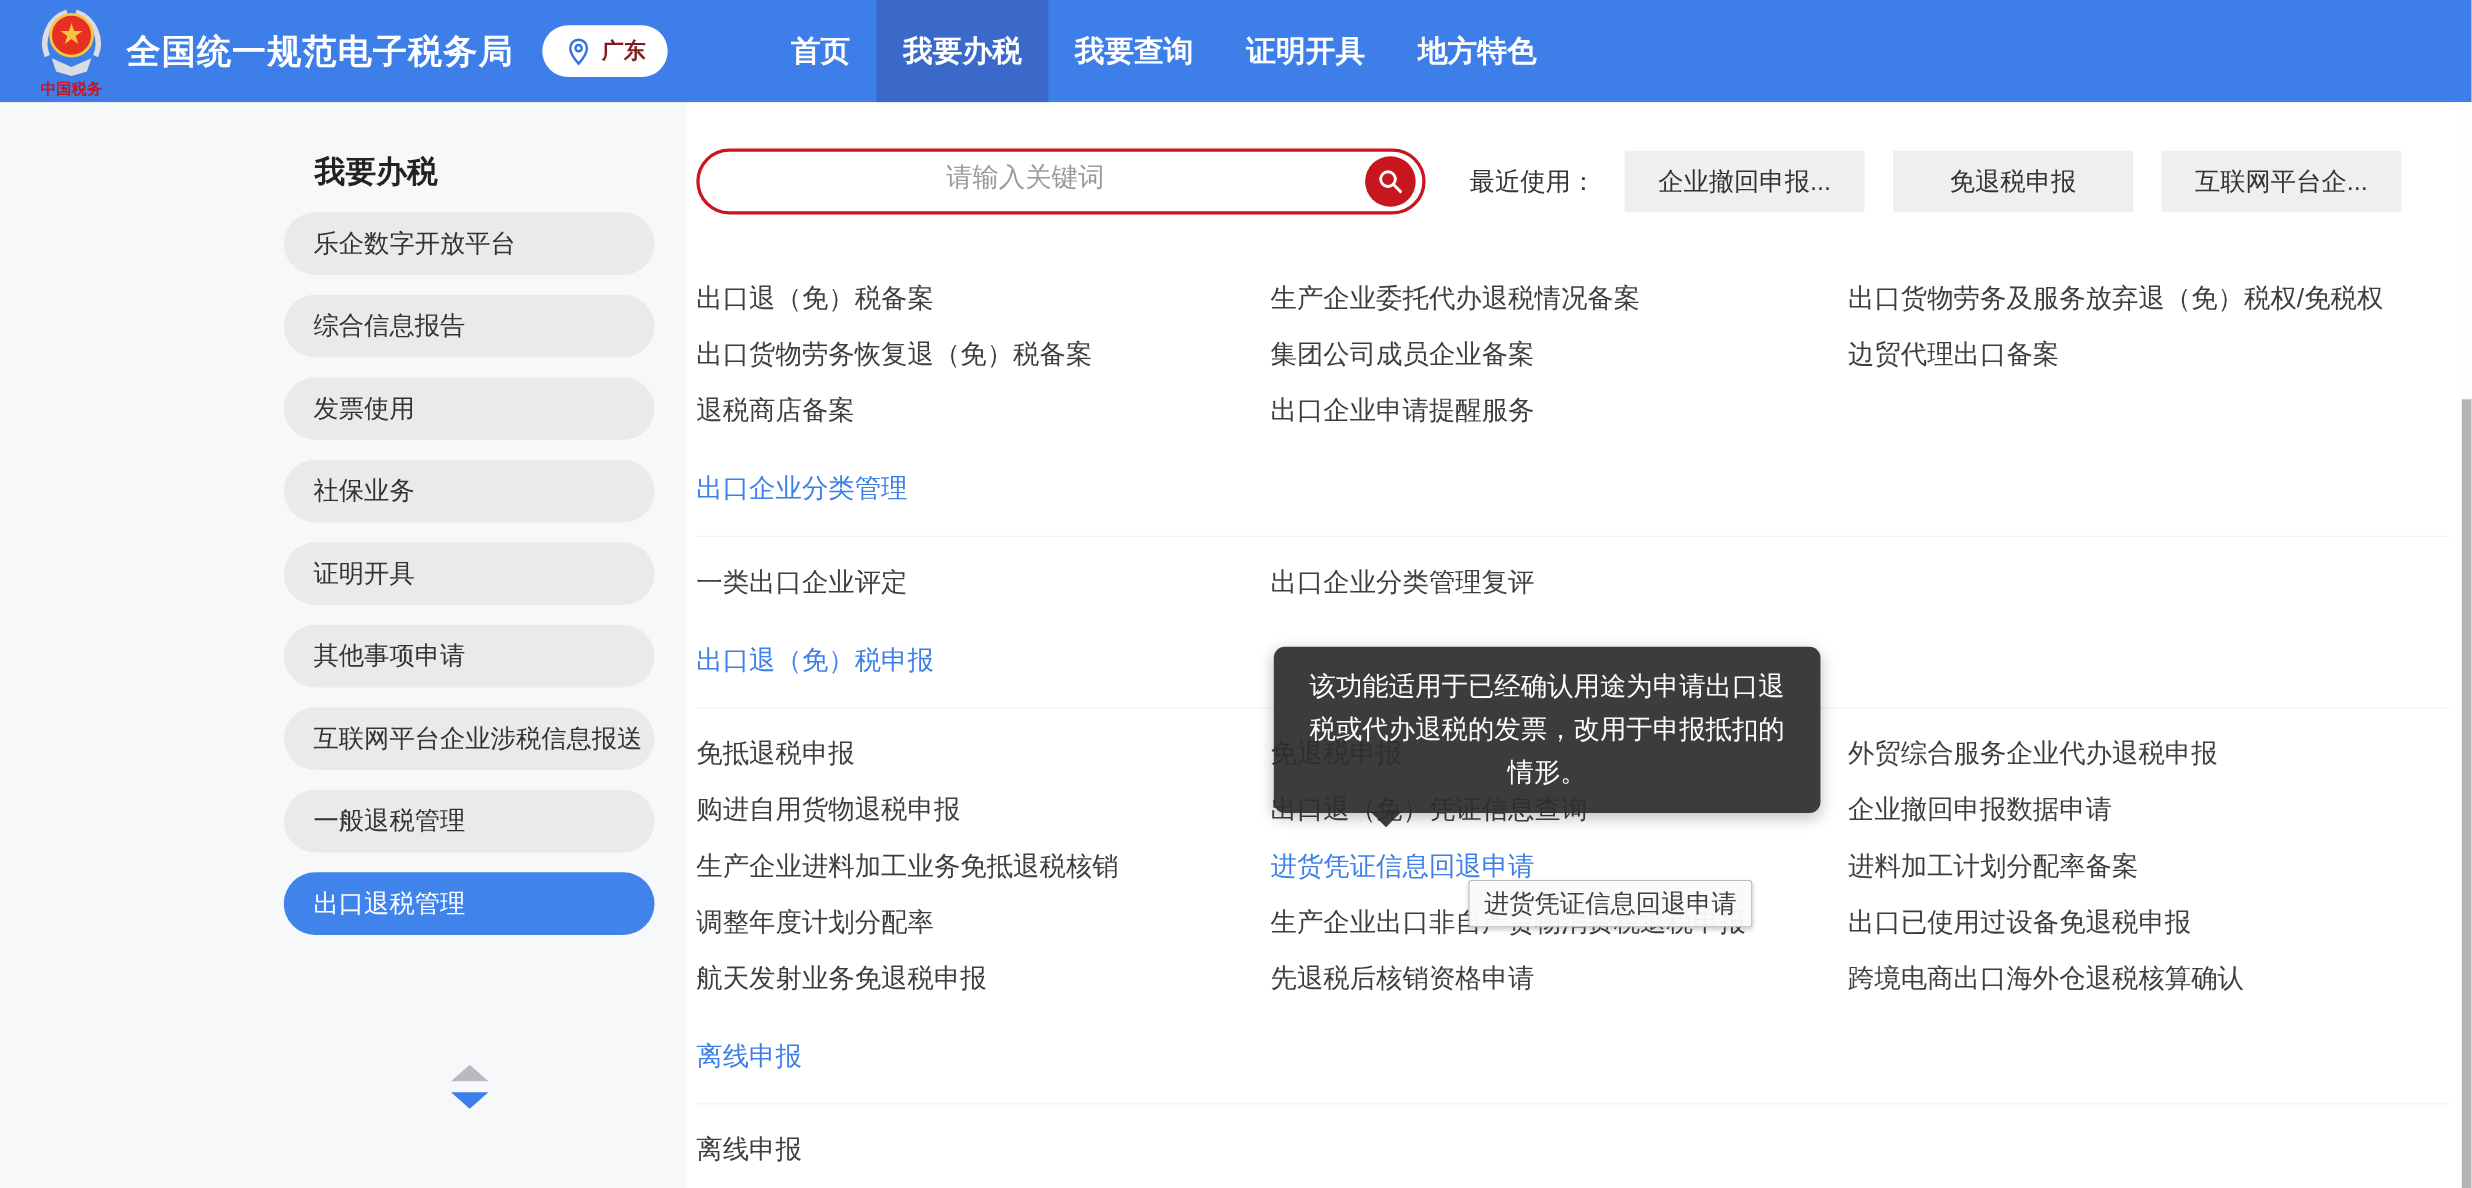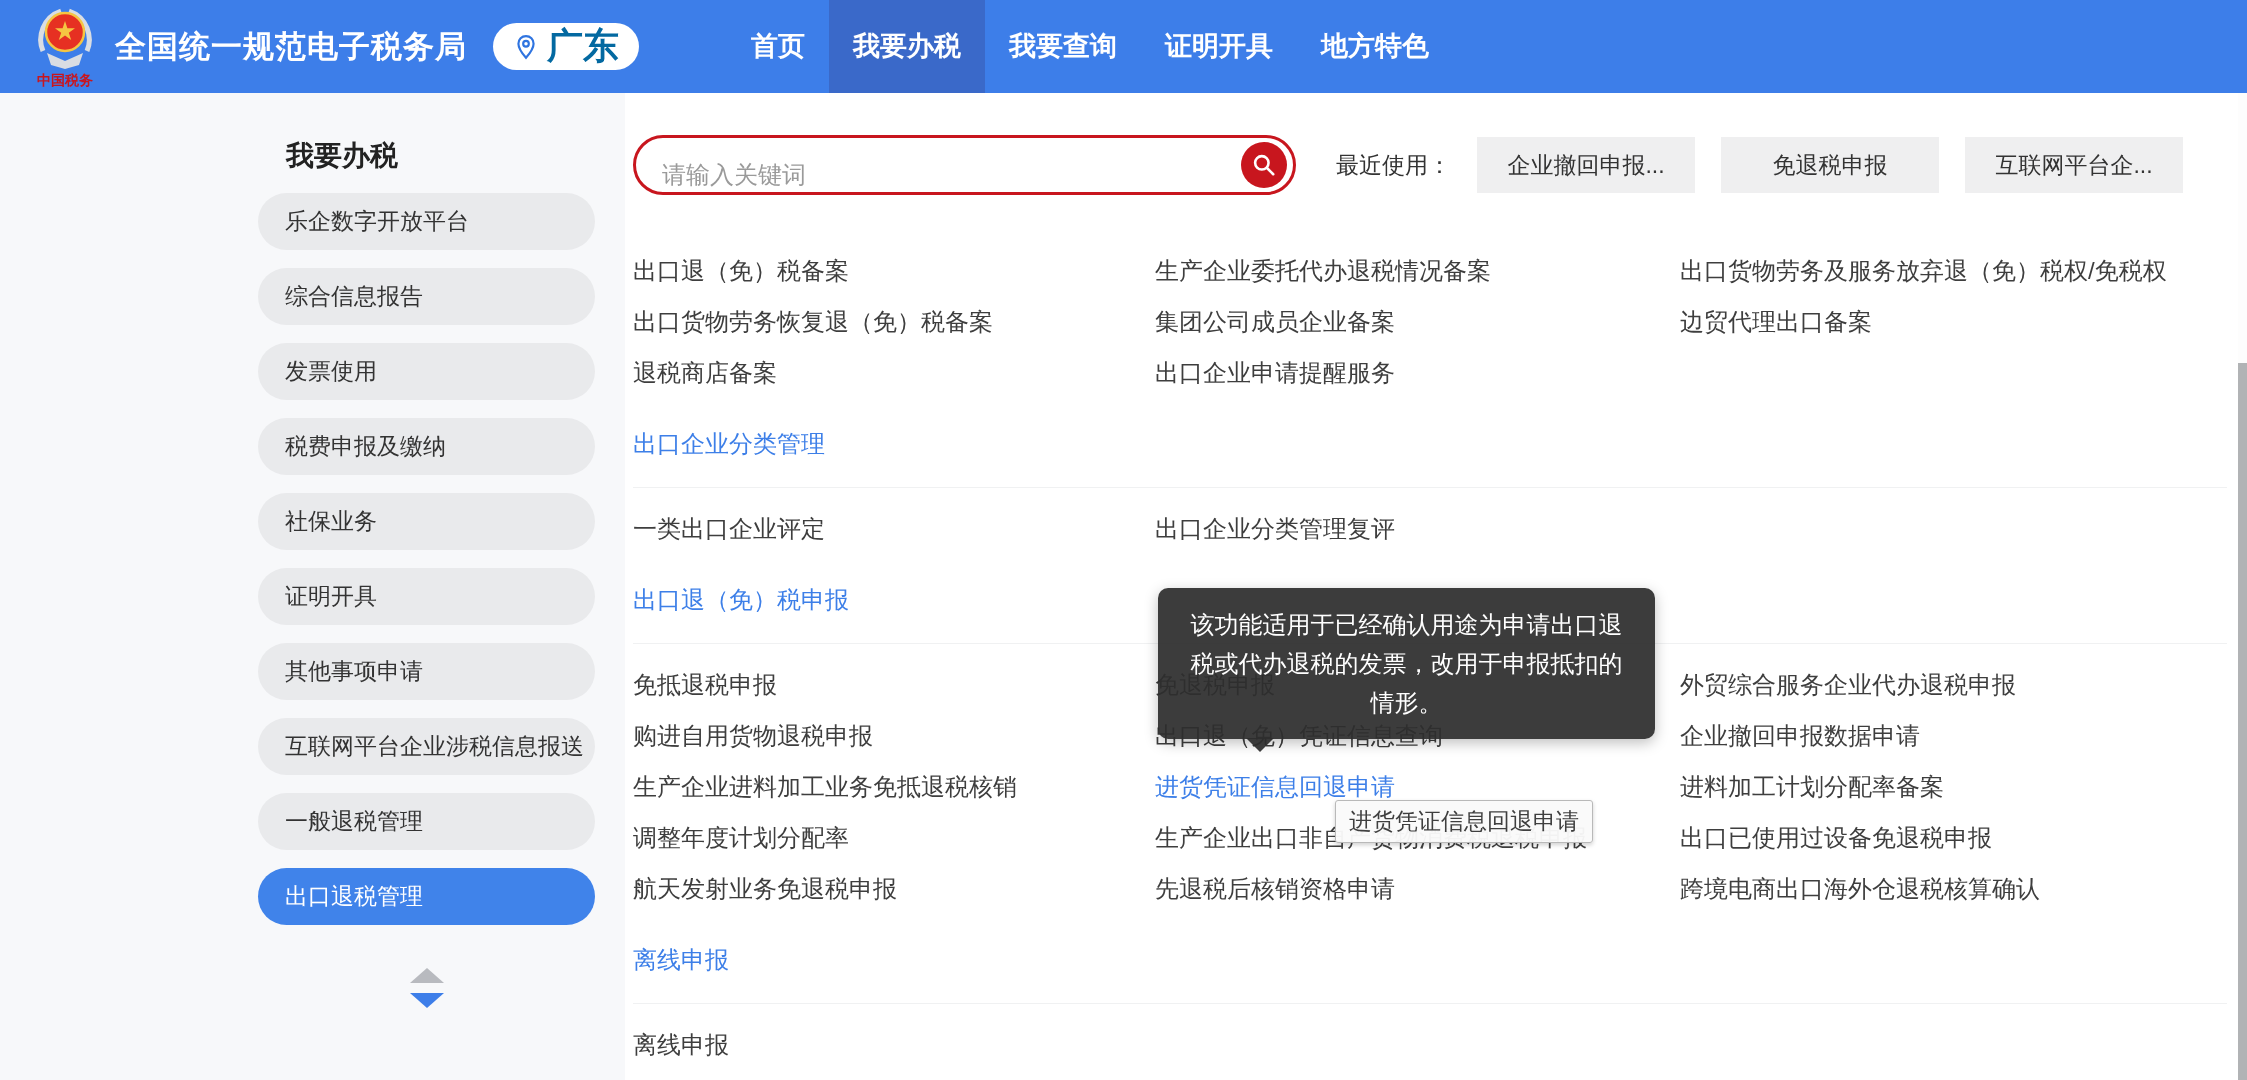--- a/index.html
+++ b/index.html
@@ -7,21 +7,21 @@
               font-family:"Liberation Sans","DejaVu Sans",sans-serif; }
   .page { position:relative; width:2247px; height:1080px; }
 
   
   .header { position:absolute; left:0; top:0; width:100%; height:93px;
             background:#3d7ee9; display:flex; align-items:center; padding-left:33px; }
   .logo { width:64px; height:84px; margin-right:18px; flex:0 0 auto; }
   .site-title { color:#fff; font-size:31px; font-weight:600; letter-spacing:1px; margin-right:26px; white-space:nowrap; }
   .region-pill { background:#fff; height:47px; border-radius:26px; display:flex; align-items:center;
                  gap:8px; padding:0 20px; cursor:pointer; }
-  .region-pill .region-label { color:#0369a1; font-size:36px; font-weight:700; }
+  .region-pill .region-label { color:#7f1d1d; font-size:20px; font-weight:700; }
   .nav { display:flex; height:93px; margin-left:88px;font-weight:bold; }
   .nav-item { height:93px; line-height:93px; padding:0 24px; color:#fff; font-size:27px; cursor:pointer; white-space:nowrap; }
   .nav-item.active { background:#3a69c9; }
 
   
   .sidebar { position:absolute; left:0; top:93px; width:625px; bottom:0; background:#f7f8fa; }
   .sidebar-inner { position:absolute; left:258px; top:0; width:337px; }
   .sidebar-title { font-size:28px; font-weight:700; color:#222; margin-top:44px; margin-left:28px; }
   .side-item { width:337px; height:57px; border-radius:29px; background:#e9eaec; color:#333;
                font-size:23px; display:flex; align-items:center; padding-left:27px;
@@ -32,22 +32,22 @@
   .tri-up { width:0; height:0; border-left:17px solid transparent; border-right:17px solid transparent;
             border-bottom:15px solid #b8babf; cursor:pointer; }
   .tri-down { width:0; height:0; border-left:17px solid transparent; border-right:17px solid transparent;
               border-top:15px solid #3d7ee9; cursor:pointer; }
 
   
   .main { position:absolute; left:625px; top:93px; right:0; bottom:0; background:#fff; padding-left:8px; }
   .topbar { display:flex; align-items:center; margin-top:42px; }
   .search-box { position:relative; width:663px; height:60px; border:3px solid #c8161e; border-radius:32px;
                 background:#fff; flex:0 0 auto; }
-  .search-input { position:absolute; left:26px; top:13px; height:48px; width:540px; border:none; outline:none;
-                  font-size:24px; color:#444; background:transparent; font-family:Liberation Sans, sans-serif; }
+  .search-input { position:absolute; left:26px; top:1px; height:48px; width:540px; border:none; outline:none;
+                  font-size:24px; color:#444; background:transparent; font-family:Liberation Mono, monospace;text-align:center; }
   .search-input::placeholder { color:#9a9a9a; }
   .search-btn { position:absolute; right:6px; top:4px; width:46px; height:46px; border-radius:50%;
                 background:#c8161e; border:none; display:flex; align-items:center; justify-content:center; cursor:pointer; }
   .recent { display:flex; align-items:center; margin-left:40px; }
   .recent-label { font-size:23px; color:#333; white-space:nowrap; }
   .recent-btn { margin-left:26px; min-width:218px; height:56px; background:#efeff0; border:none;
                 font-size:23px; color:#333; padding:0 26px; cursor:pointer; text-align:center;
                 font-family:inherit; white-space:nowrap; }
 
   .menu { margin-top:50px; padding-right:20px; }
@@ -107,21 +107,20 @@
       </div>
   </div>
 
   <div class="sidebar">
     <div class="sidebar-inner">
       <div class="sidebar-title">我要办税</div>
       <div id="sidebar-items">
           <div class="side-item">乐企数字开放平台</div>
           <div class="side-item">综合信息报告</div>
           <div class="side-item">发票使用</div>
-          <div class="side-item">税费申报及缴纳</div>
           <div class="side-item">社保业务</div>
           <div class="side-item">证明开具</div>
           <div class="side-item">其他事项申请</div>
           <div class="side-item">互联网平台企业涉税信息报送</div>
           <div class="side-item">一般退税管理</div>
           <div class="side-item active">出口退税管理</div>
         </div>
       <div class="side-arrows">
         <div class="tri-up"></div>
         <div class="tri-down"></div>

